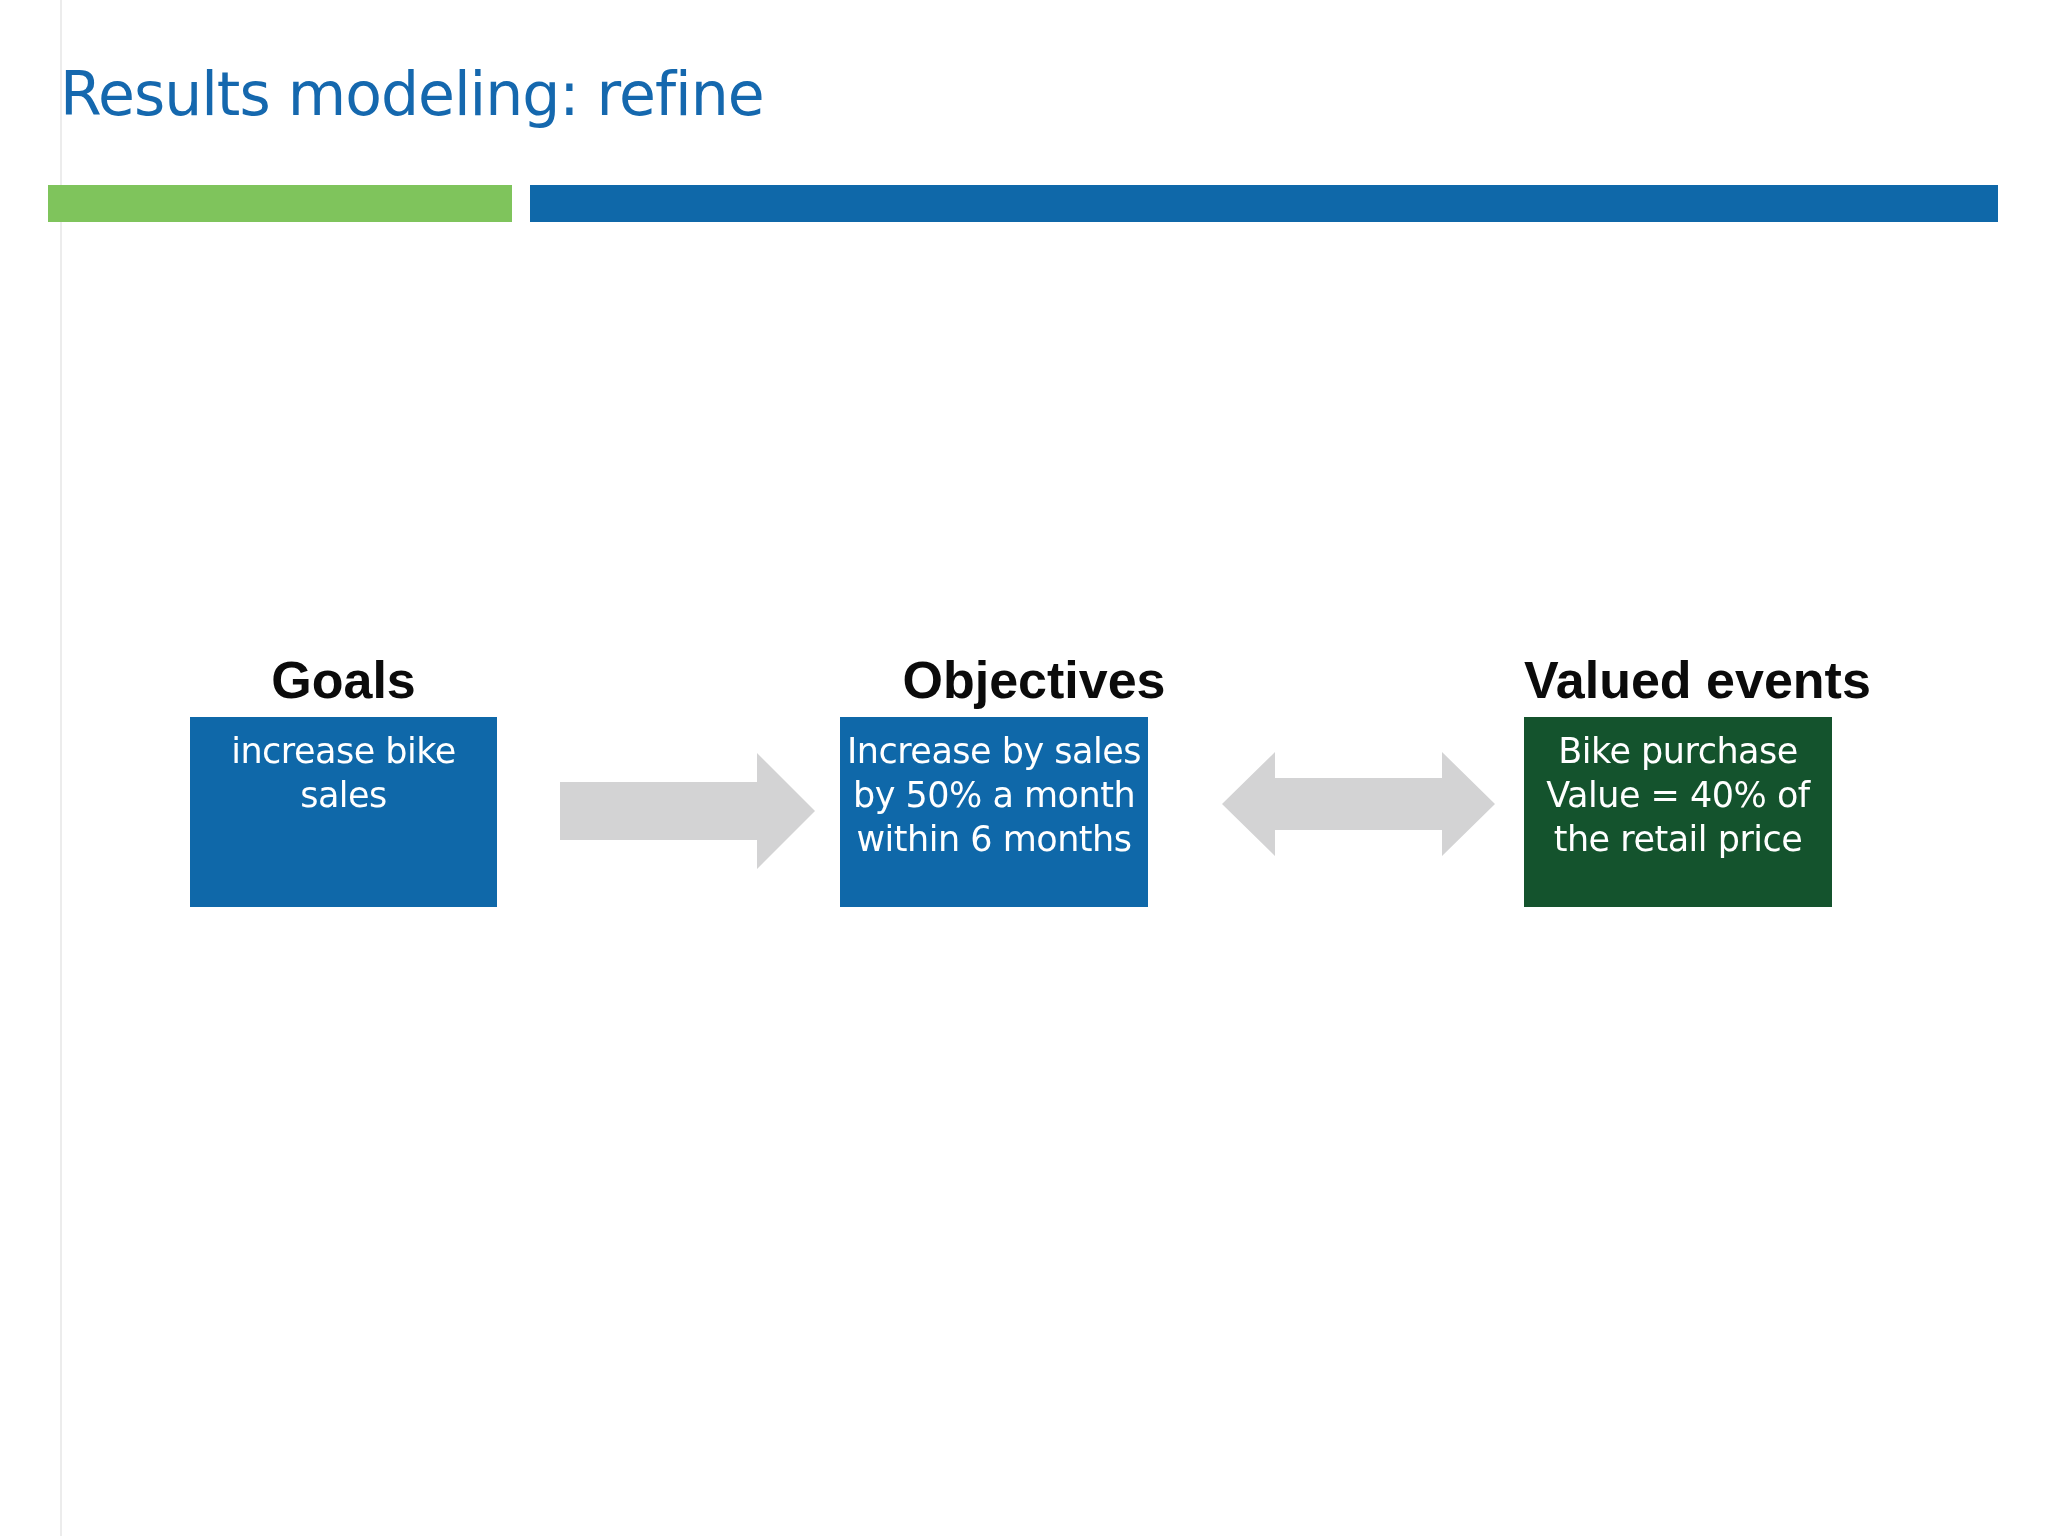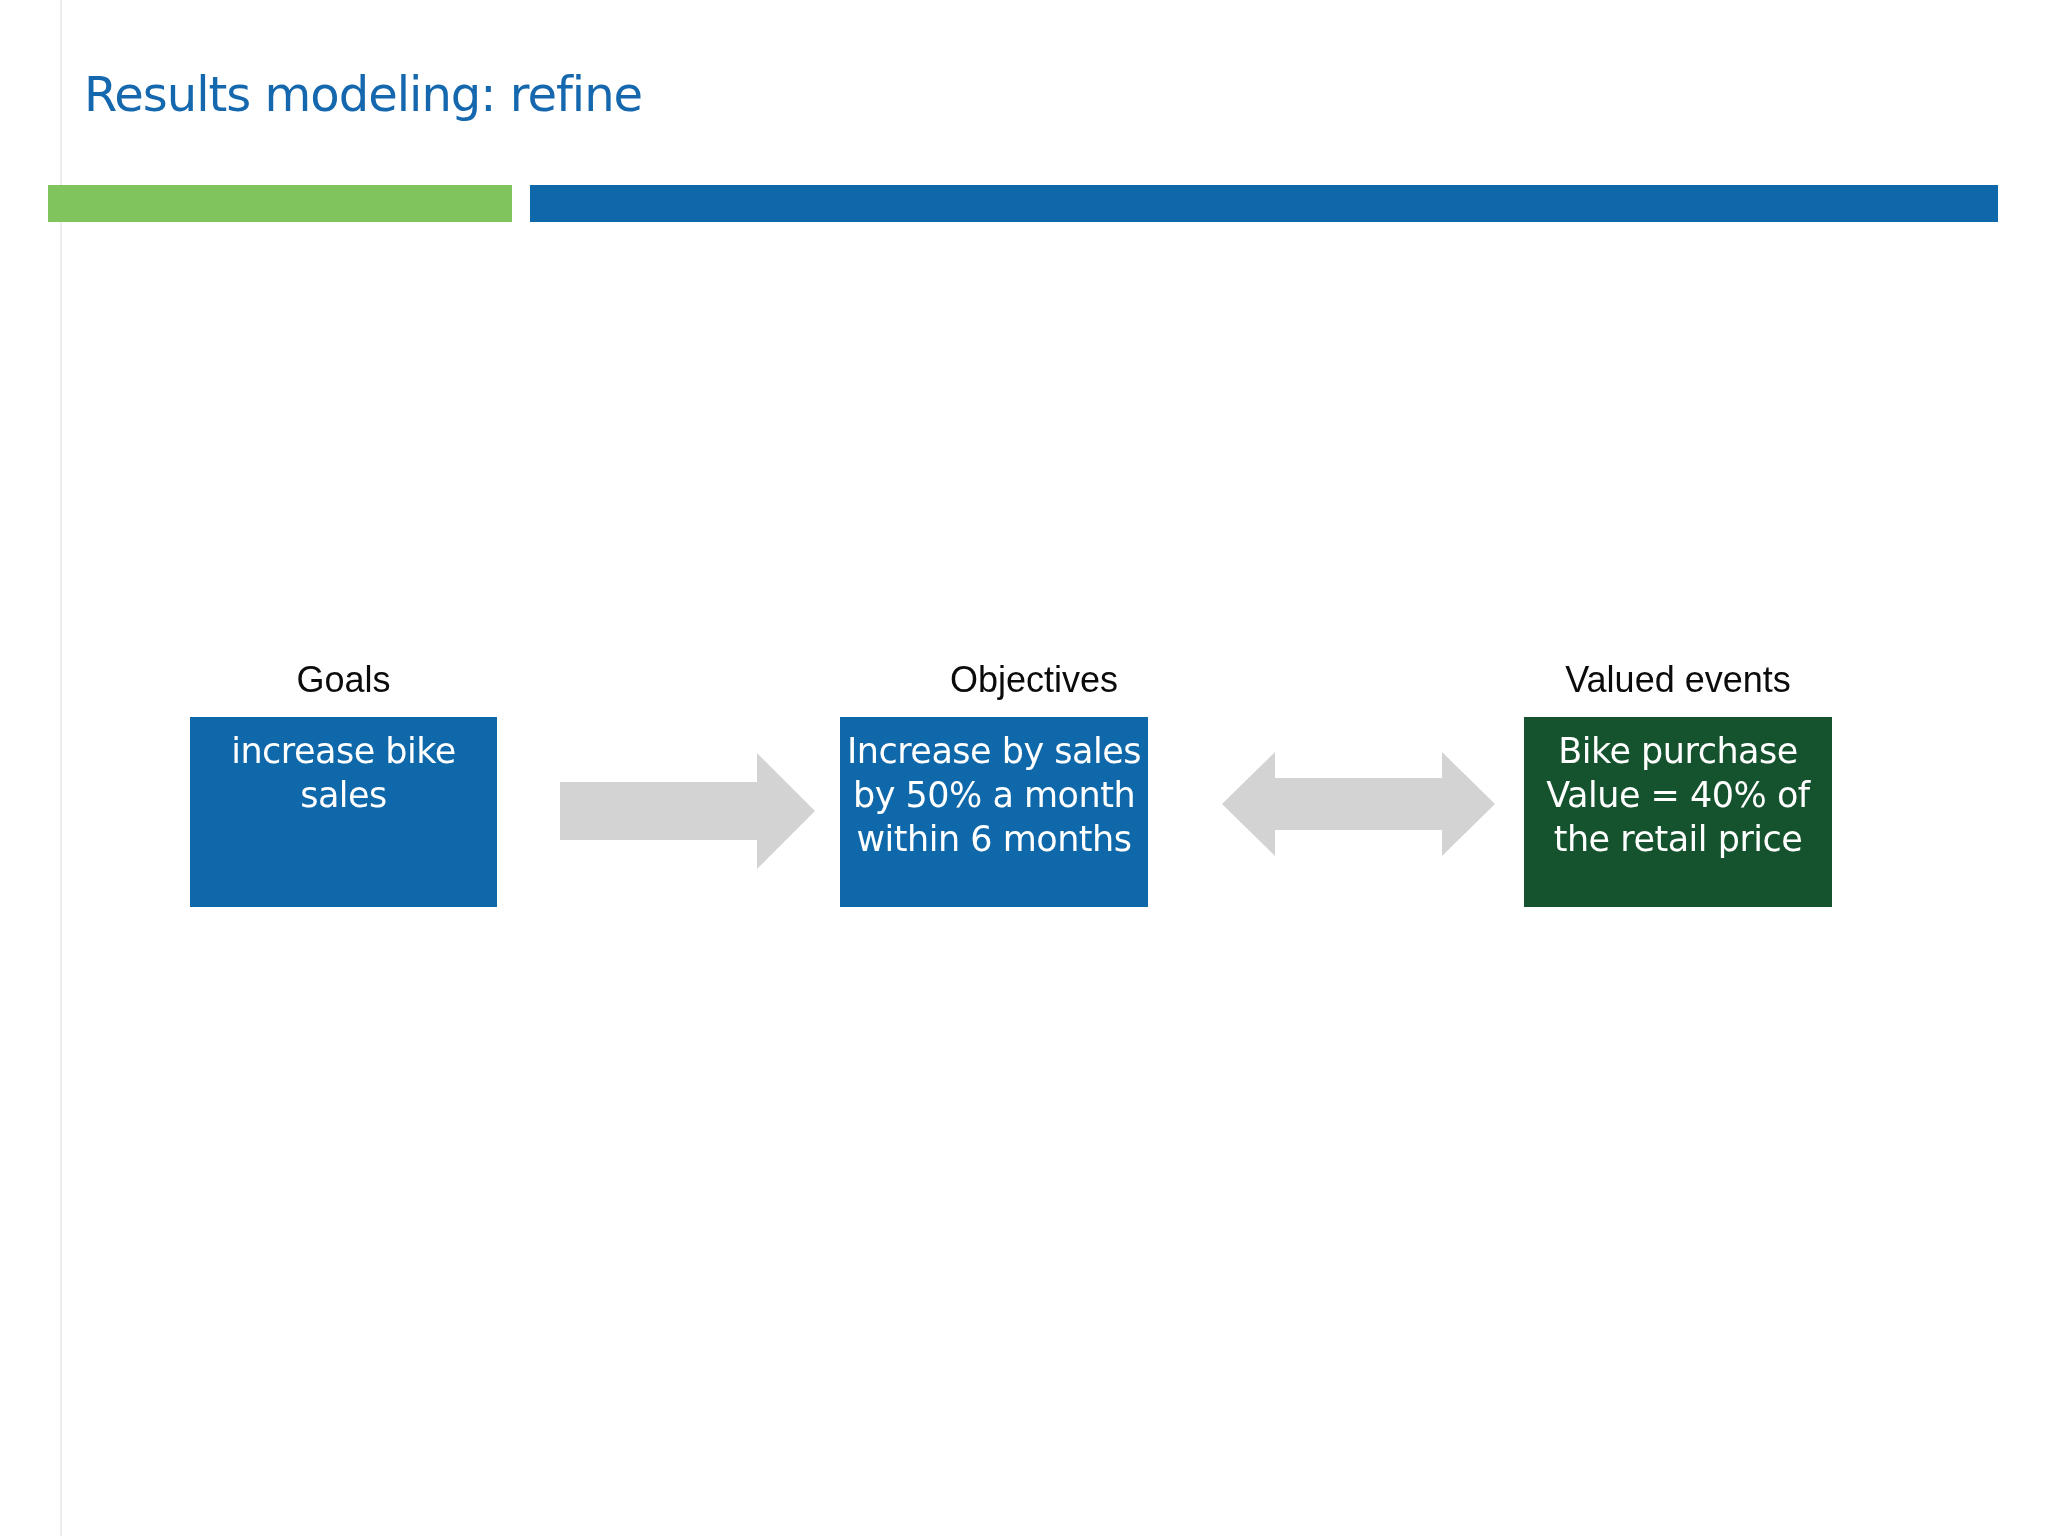--- a/index.html
+++ b/index.html
@@ -14,41 +14,42 @@
   }
 
   .edge-line {
     position: absolute;
     left: 60px; top: 0;
     width: 2px; height: 1536px;
   }
 
   .title {
     position: absolute;
-    left: 84px; top: 58px;
-    font-size: 48px;
+    left: 60px; top: 58px;
+    font-size: 60px;
     line-height: 72px;
     letter-spacing: -1px;
     font-family: "DejaVu Sans", sans-serif;
     white-space: pre;
   }
 
   .bar { position: absolute; top: 185px; height: 37px; }
   .bar-green { left: 48px;  width: 464px; }
   .bar-blue  { left: 530px; width: 1468px; }
 
   .col-heading {
     position: absolute;
     top: 652px;
     height: 56px;
     font-family: "Liberation Sans", sans-serif;
-    font-size: 36px;
+    font-size: 52px;
     line-height: 56px;
     text-align: center;
     white-space: pre;
+    font-weight: bold;
   }
   .heading-goals   { left: 190px;  width: 307px; }
   .heading-objs    { left: 880px;  width: 308px; }
   .heading-valued  { left: 1524px; width: 308px; }
 
   .flow-box {
     position: absolute;
     top: 717px;
     height: 190px;
     box-sizing: border-box;

